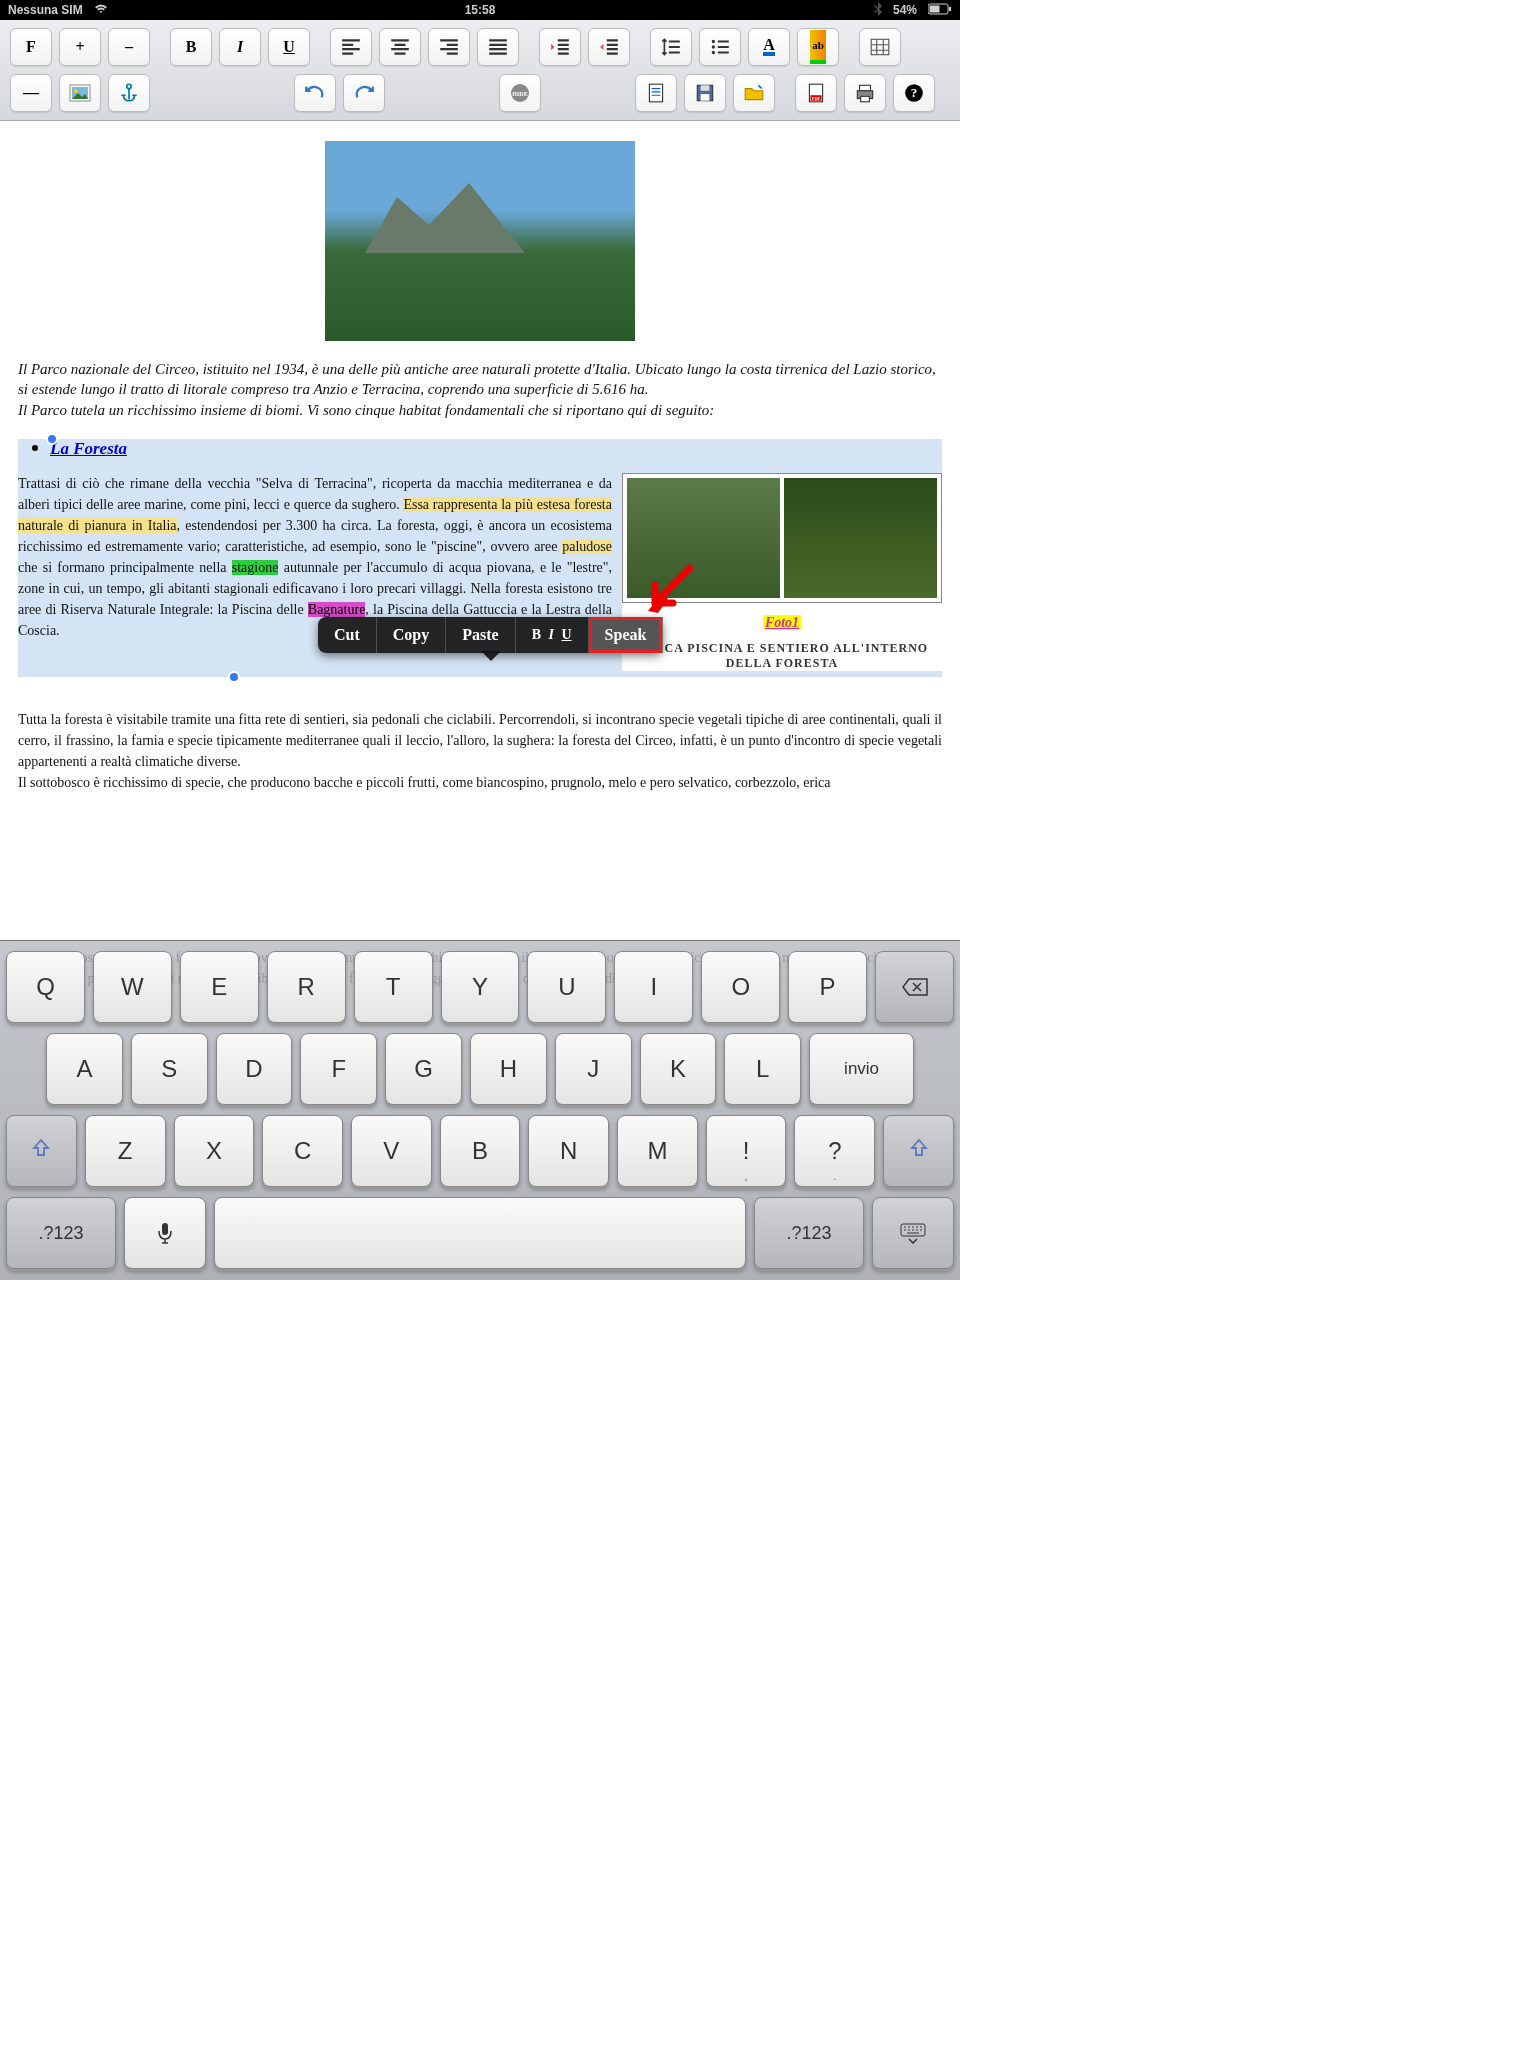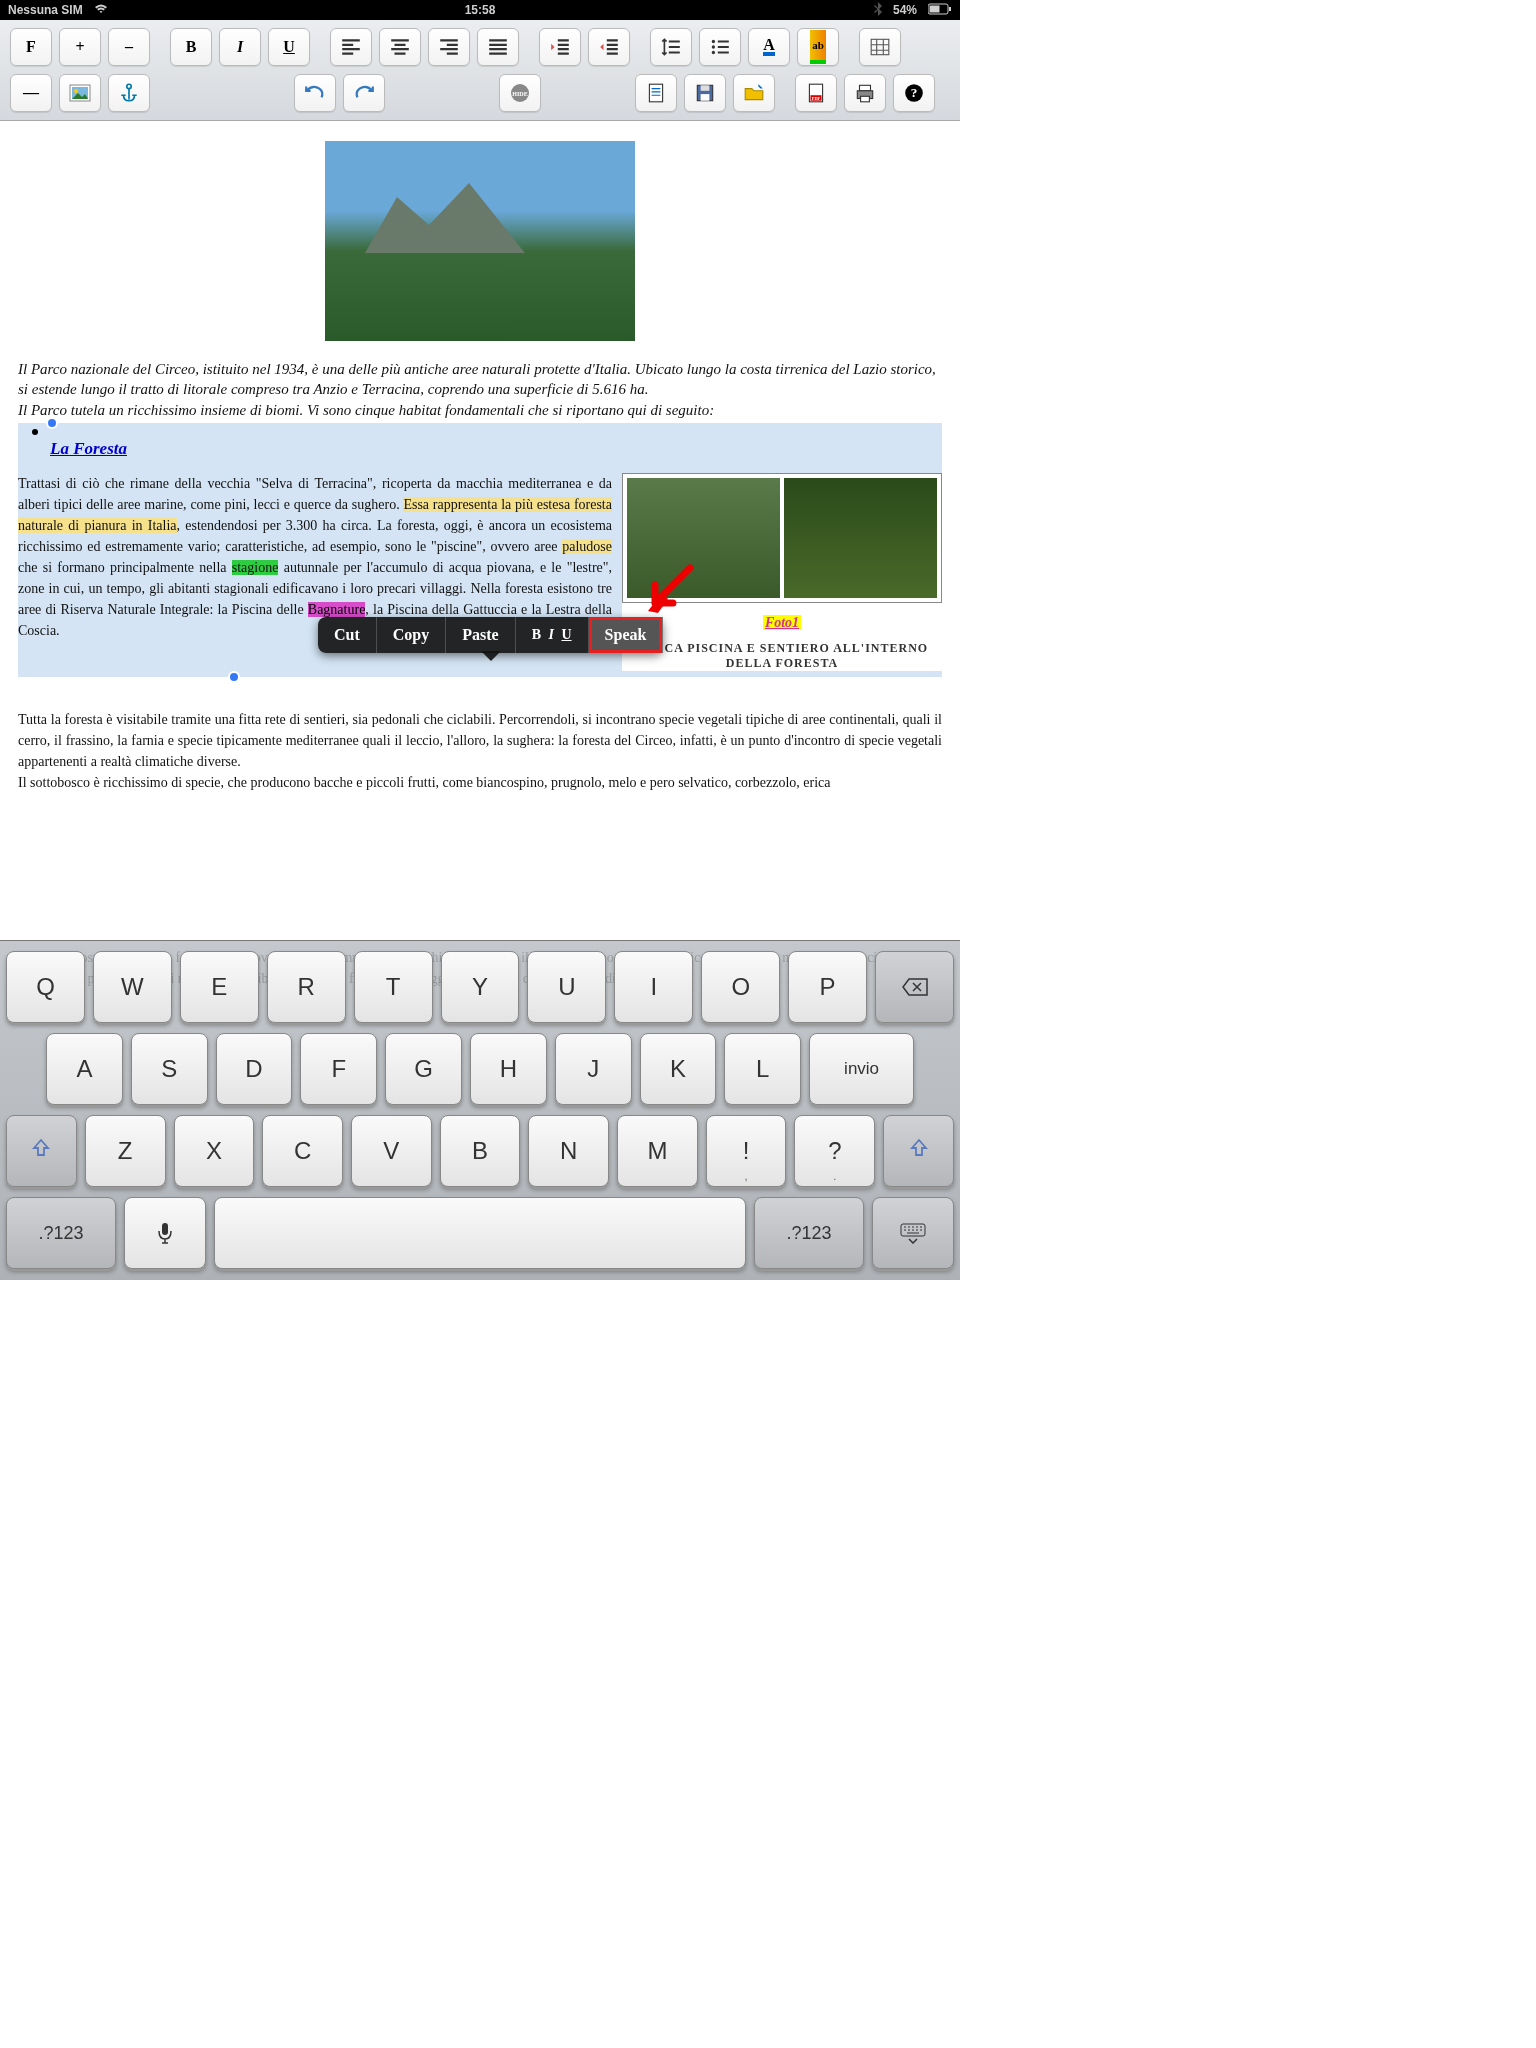--- a/index.html
+++ b/index.html
@@ -22,21 +22,21 @@
 
 
 .doc { padding: 20px 18px; font-family: Georgia, serif; position: relative; }
 .title-hl { background: #ffff00; padding: 6px 0; text-align: center; margin-bottom: 14px; }
 .title-hl span { color: #cc0000; font-family: 'Comic Sans MS', cursive; font-size: 26px; font-style: italic; font-weight: bold; text-decoration: underline; }
 .hero { display:block; margin: 0 auto 18px; width: 310px; height: 200px; background: linear-gradient(#6aa8d8 0%, #6aa8d8 35%, #3a6a3a 55%, #2a5a2a 100%); position:relative; }
 .hero .mtn { position:absolute; left:40px; top:42px; width:160px; height:70px; background:#6a7a6a; clip-path: polygon(0 100%, 20% 20%, 40% 60%, 65% 0, 100% 100%); }
 .intro { font-style: italic; font-size: 15px; line-height: 1.35; color:#111; }
 
 
-.sel-wrap { background: #d4e4f4; margin-top: 3px; padding: 16px 0 6px 0; position: relative; }
+.sel-wrap { background: #d4e4f4; margin-top: 19px; padding: 0 0 6px 0; position: relative; }
 .sel-dot { width:12px; height:12px; background:#3478f6; border:2px solid #fff; border-radius:50%; position:absolute; }
 .sel-dot.tl { left:28px; top:-6px; }
 .sel-dot.br { left:210px; bottom:-6px; }
 .foresta-h { color:#0000cc; font-family:'Comic Sans MS',cursive; font-weight:bold; font-style:italic; text-decoration:underline; font-size:17px; margin-left:32px; }
 .bullet { position:absolute; left:14px; top:6px; width:6px; height:6px; background:#000; border-radius:50%; }
 
 .body-row { display:flex; gap:10px; margin-top:14px; }
 .body-text { flex:1; font-family:'Comic Sans MS',cursive; font-size:14px; line-height:1.5; text-align:justify; color:#111; }
 .hl-y { background:#f5e08c; }
 .hl-g { background:#2ecc40; }

